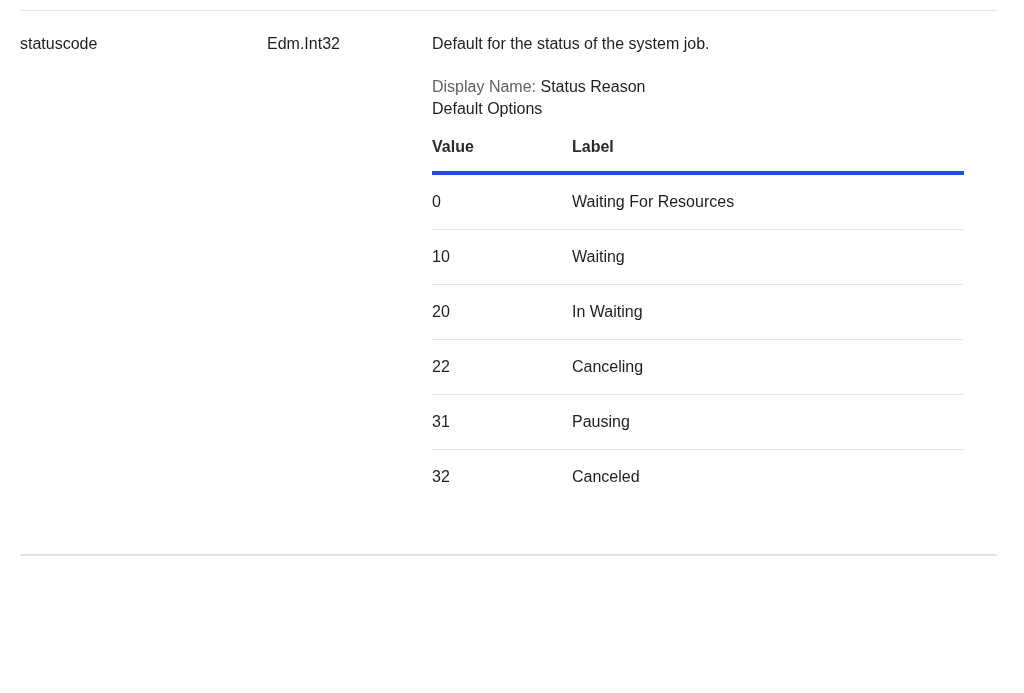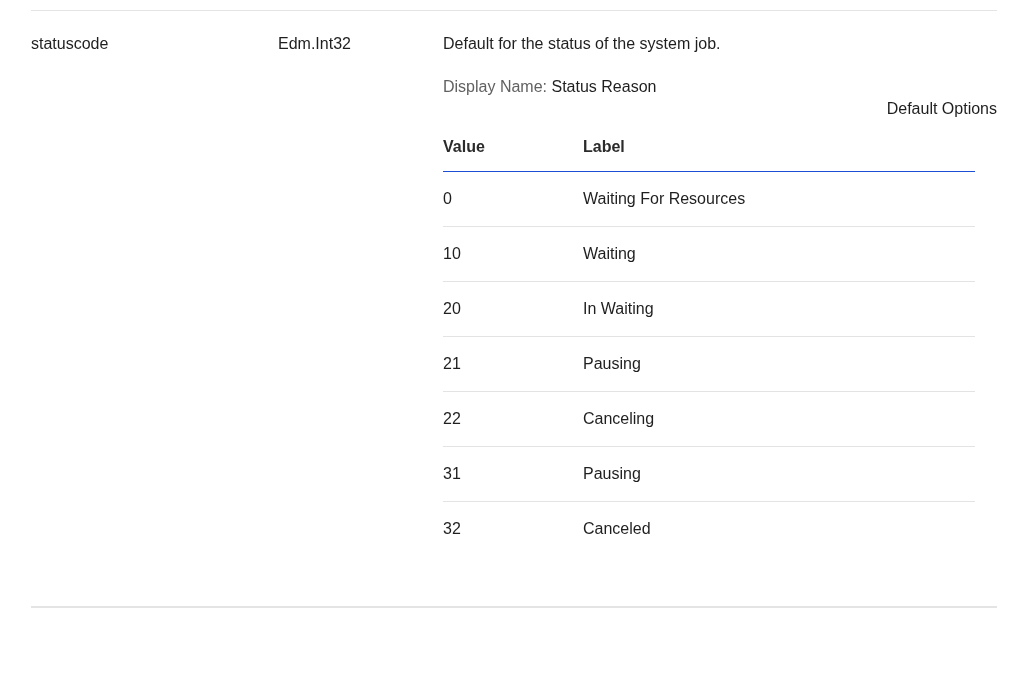--- a/index.html
+++ b/index.html
@@ -9,56 +9,56 @@
   }
   body {
     width: 1024px;
     height: 693px;
     font-family: "Liberation Sans", sans-serif;
     font-size: 16px;
     color: #1f1f1f;
     overflow: hidden;
   }
   .page {
-    padding: 10px 27px 0 31px;
+    padding: 10px 27px 0 20px;
   }
   .attribute-row {
     border-top: 1px solid #e4e4e4;
     border-bottom: 2px solid #e4e4e4;
     display: grid;
     grid-template-columns: 247px 165px 1fr;
     padding: 22px 0 50px 0;
     align-items: start;
   }
   .cell-name, .cell-type {
     line-height: 22px;
     color: #1f1f1f;
   }
   .cell-desc p {
     margin: 0;
     line-height: 22px;
     color: #1f1f1f;
   }
   .cell-desc .display-name-line { margin-top: 21px; }
   .cell-desc .options-heading   { }
-  .muted { color: #616161; text-align: right; }
+  .muted { color: #616161; }
   table.options-table {
     margin-top: 16px;
     width: 532px;
     border-collapse: collapse;
     table-layout: fixed;
   }
   table.options-table col.col-value { width: 140px; }
   table.options-table th {
     text-align: left;
     font-weight: 700;
     color: #2b2b2b;
     padding: 0 0 13px 0;
     line-height: 22px;
-    border-bottom: 1px solid #1d4ed8;
+    border-bottom: 4px solid #1d4ed8;
   }
   table.options-table td {
     padding: 16px 0;
     line-height: 22px;
     color: #1f1f1f;
     border-bottom: 1px solid #e3e3e3;
     vertical-align: middle;
   }
   table.options-table tbody tr:last-child td {
     border-bottom: none;
@@ -100,24 +100,20 @@
           </tr>
           <tr>
             <td>10</td>
             <td>Waiting</td>
           </tr>
           <tr>
             <td>20</td>
             <td>In Waiting</td>
           </tr>
           <tr>
-            <td>21</td>
-            <td>Pausing</td>
-          </tr>
-          <tr>
             <td>22</td>
             <td>Canceling</td>
           </tr>
           <tr>
             <td>31</td>
             <td>Pausing</td>
           </tr>
           <tr>
             <td>32</td>
             <td>Canceled</td>

